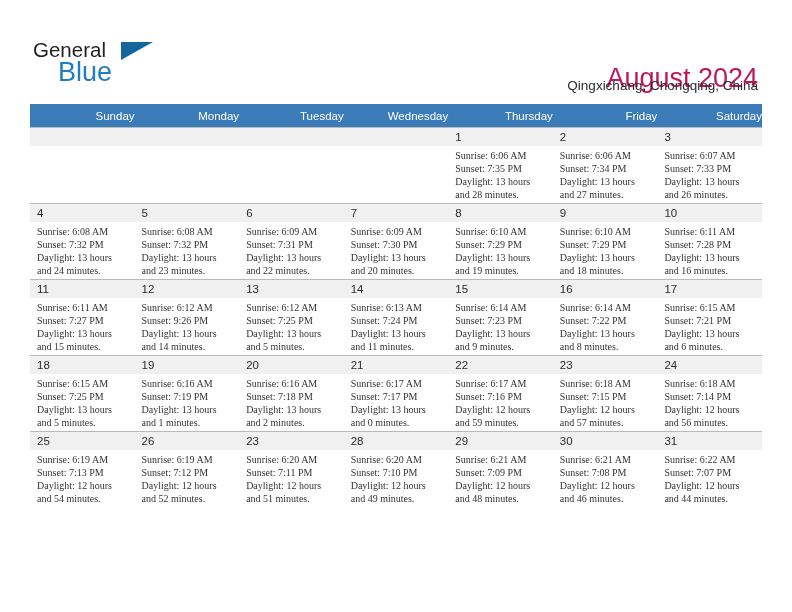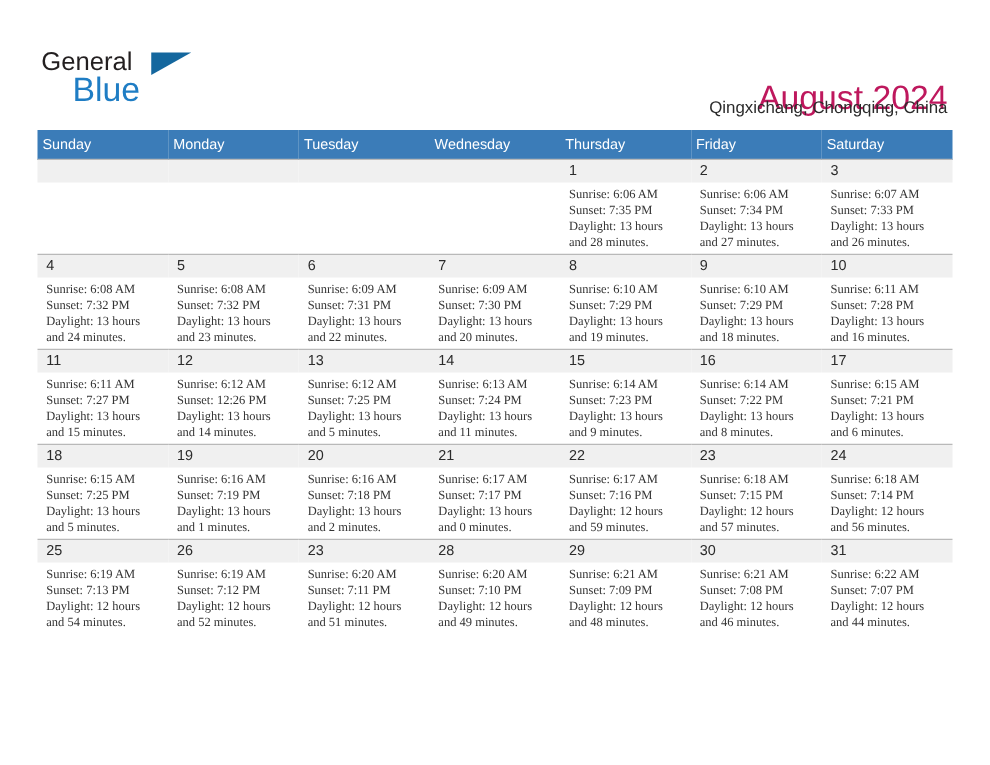--- a/index.html
+++ b/index.html
@@ -94,22 +94,22 @@
     top: 104px;
     width: 732px;
     border-collapse: collapse;
     table-layout: fixed;
   }
   .calendar th {
     background: #3b7cb8;
     color: #ffffff;
     font-size: 11.5px;
     font-weight: normal;
-    text-align: left;
-    padding: 5px 0 5px 4px;
+    text-align: right;
+    padding: 5px 0 5px 22px;
     height: 13px;
     font-family: "Liberation Sans", sans-serif;
   }
   .calendar td {
     width: 104.57px;
     height: 75px;
     vertical-align: top;
     padding: 0;
     border-top: 1px solid #b9b9b9;
     background: #ffffff;
@@ -305,21 +305,21 @@
               <div>Sunrise: 6:11 AM</div>
               <div>Sunset: 7:27 PM</div>
               <div>Daylight: 13 hours</div>
               <div>and 15 minutes.</div>
             </div>
           </td>
           <td>
             <div class="daynum-bar">12</div>
             <div class="cell-body">
               <div>Sunrise: 6:12 AM</div>
-              <div>Sunset: 12:26 PM</div>
+              <div>Sunset: 9:26 PM</div>
               <div>Daylight: 13 hours</div>
               <div>and 14 minutes.</div>
             </div>
           </td>
           <td>
             <div class="daynum-bar">13</div>
             <div class="cell-body">
               <div>Sunrise: 6:12 AM</div>
               <div>Sunset: 7:25 PM</div>
               <div>Daylight: 13 hours</div>

